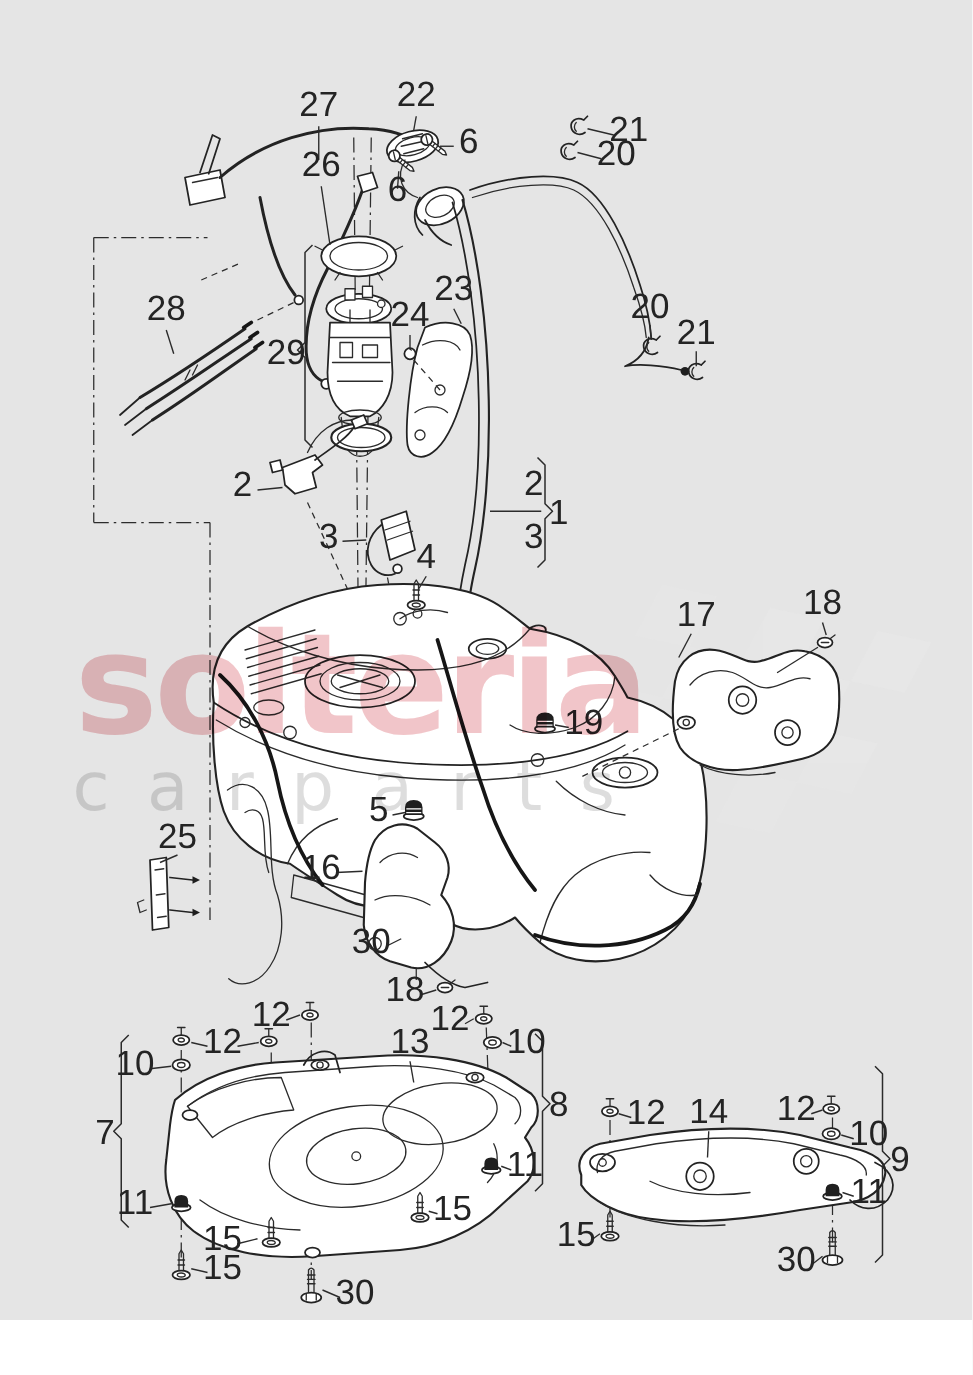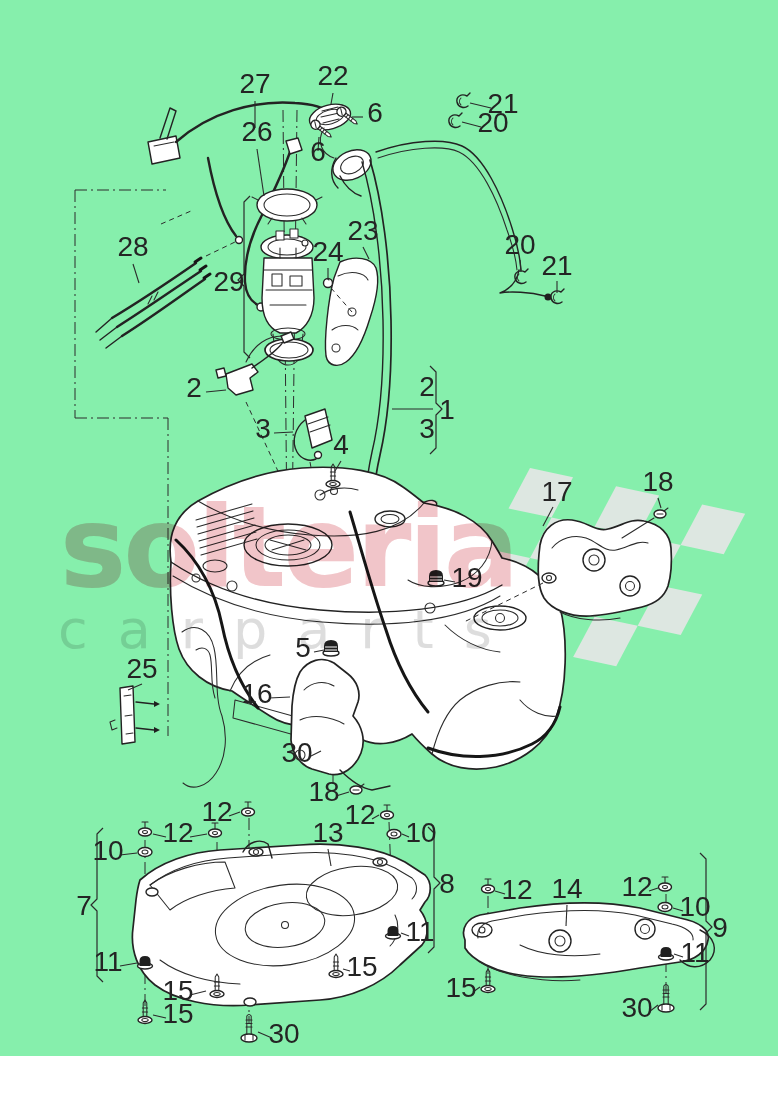--- a/index.html
+++ b/index.html
@@ -1,16 +1,16 @@
 <!DOCTYPE html>
 <html><head>
 <meta charset="utf-8">
 <style>
   html,body{margin:0;padding:0;background:#ffffff;}
-  .stage{position:relative;width:778px;height:1056px;background:#86efac;overflow:hidden;font-family:"Liberation Sans",sans-serif;}
+  .stage{position:relative;width:778px;height:1056px;background:#e5e5e5;overflow:hidden;font-family:"Liberation Sans",sans-serif;}
   svg{position:absolute;inset:0;}
   .s17{stroke:#232323;stroke-width:1.7;fill:none;stroke-linecap:round;stroke-linejoin:round}
   .s14{stroke:#232323;stroke-width:1.4;fill:none;stroke-linecap:round;stroke-linejoin:round}
   .s11{stroke:#2b2b2b;stroke-width:1.05;fill:none;stroke-linecap:round;stroke-linejoin:round}
   .thick{stroke:#161616;stroke-width:3;fill:none;stroke-linecap:round}
   .t24{stroke:#232323;stroke-width:2.4;fill:none;stroke-linecap:round}
   .wf{fill:#ffffff}
   .dk{fill:#1f1f1f;stroke:none}
   .dashdot{stroke:#2c2c2c;stroke-width:1;fill:none;stroke-dasharray:12 4 2 4}
   .dashed{stroke:#2c2c2c;stroke-width:1;fill:none;stroke-dasharray:5 4}

